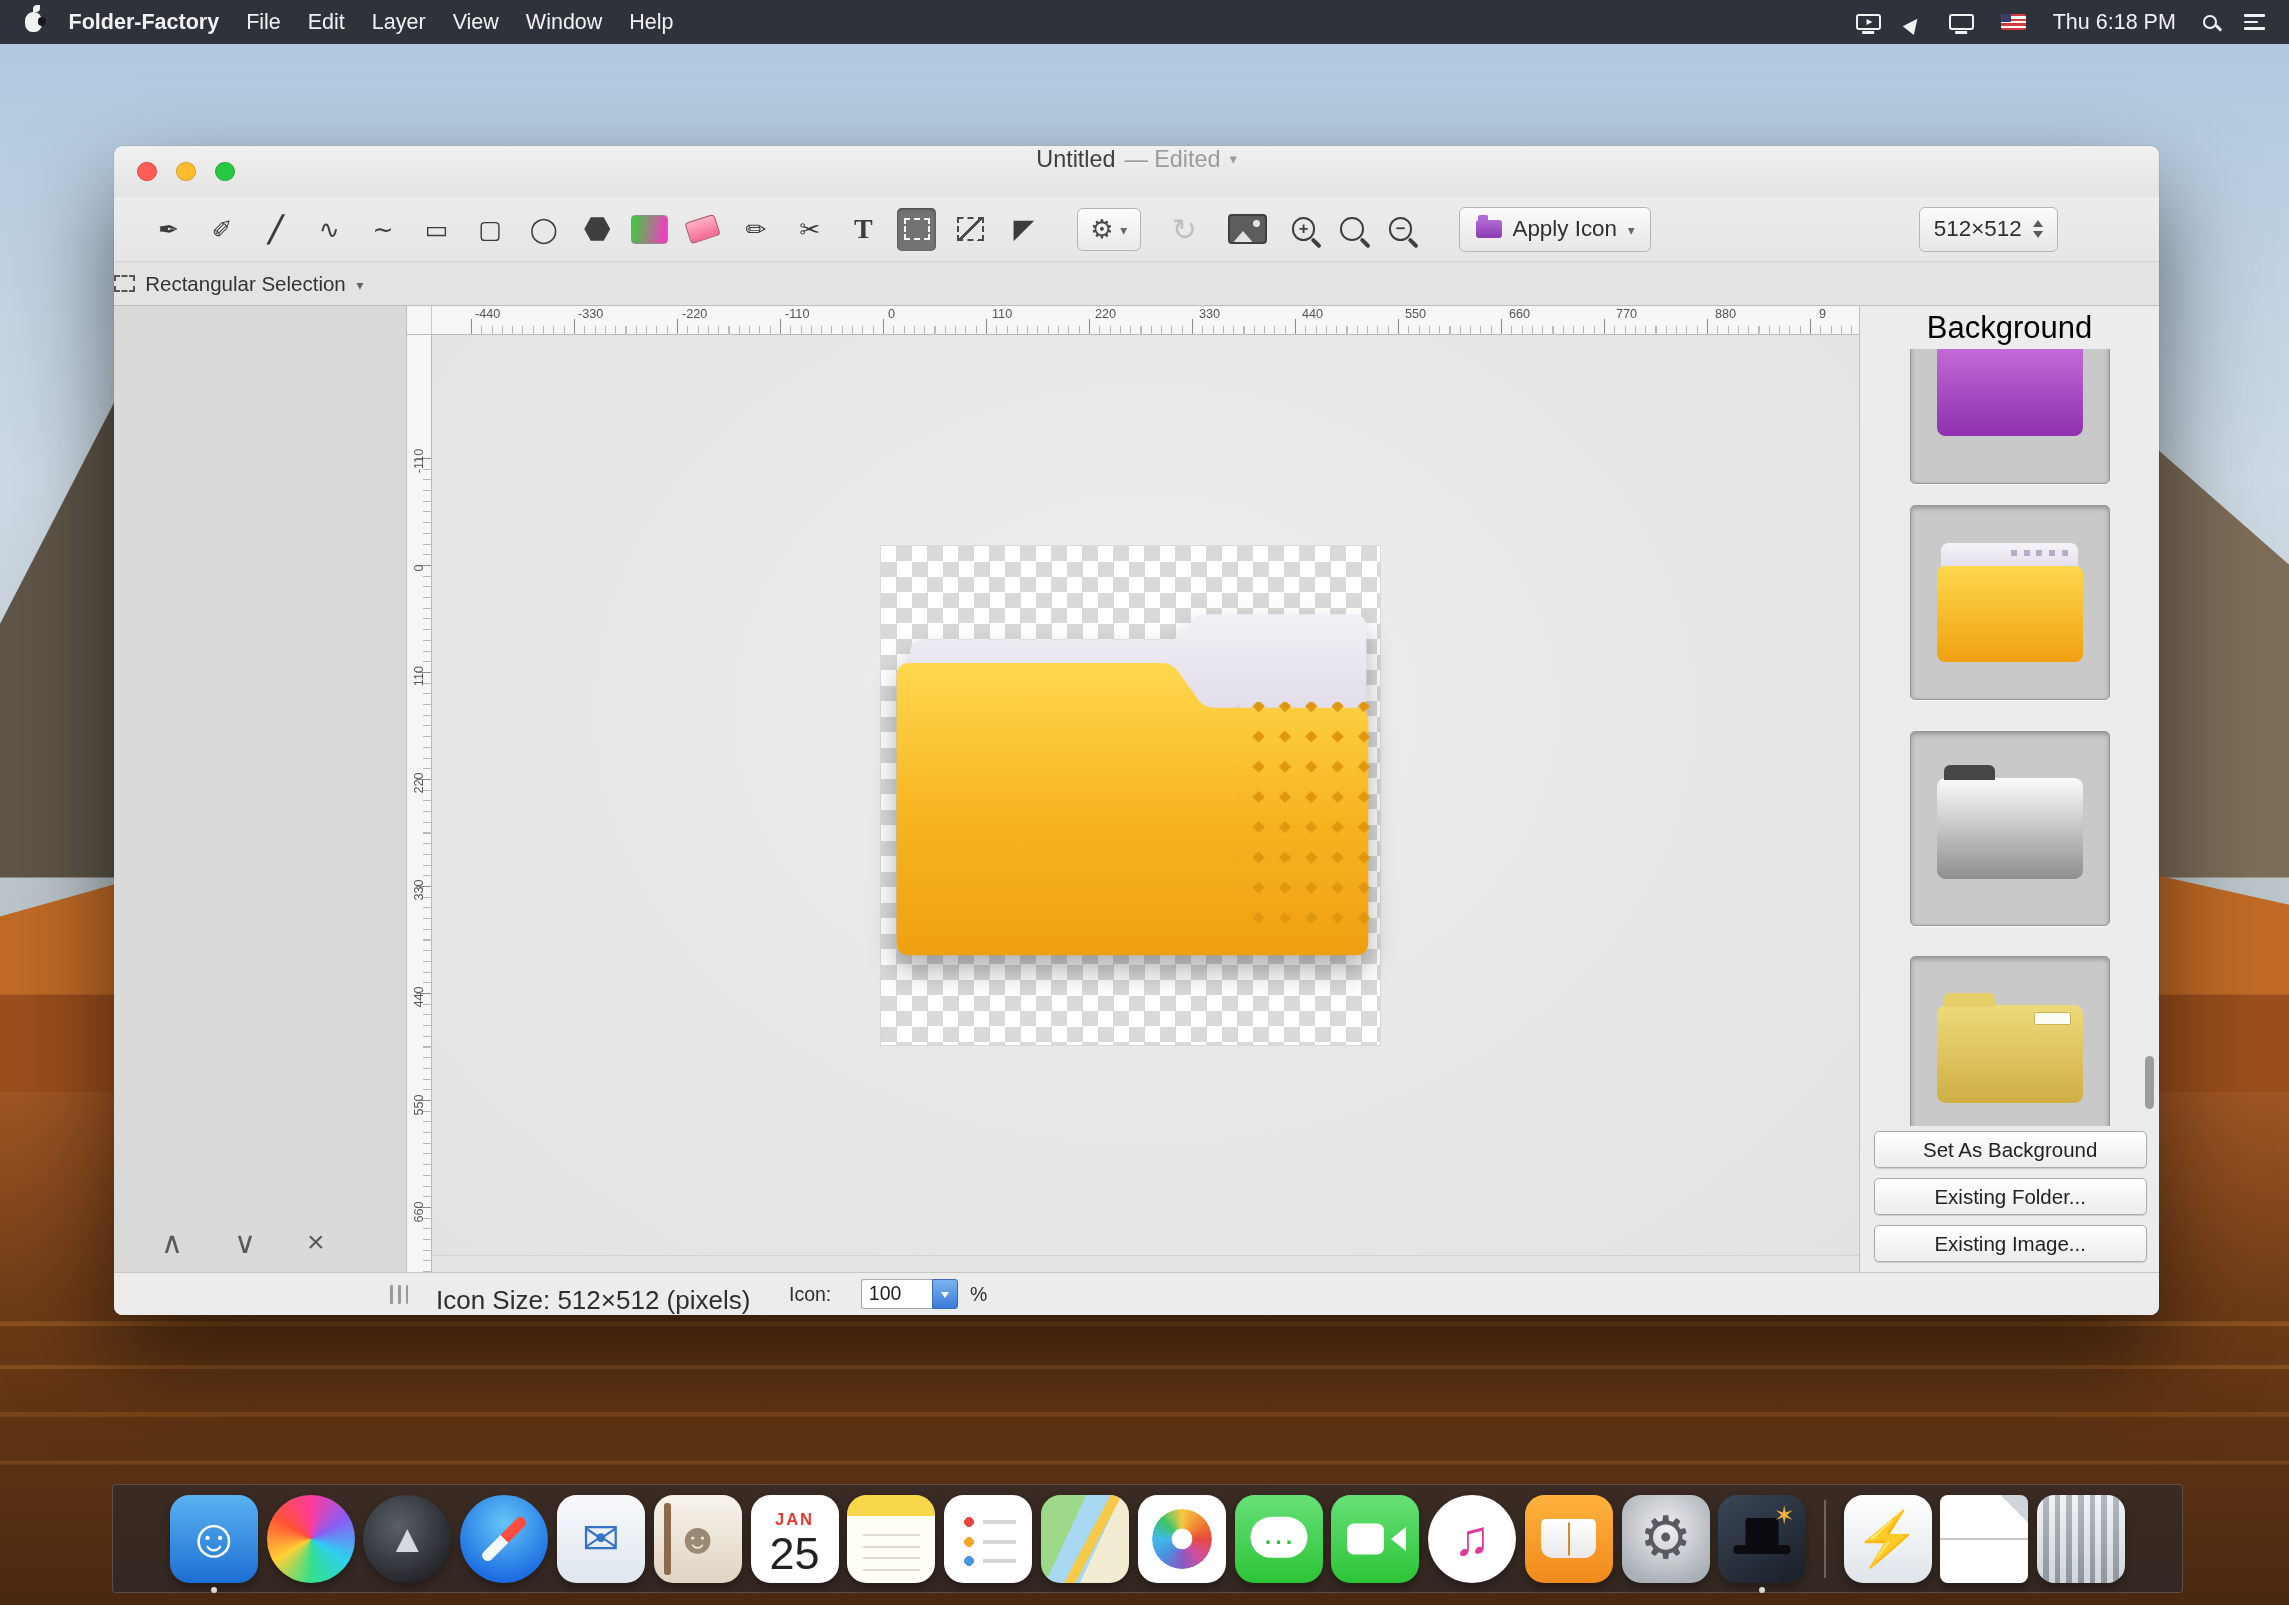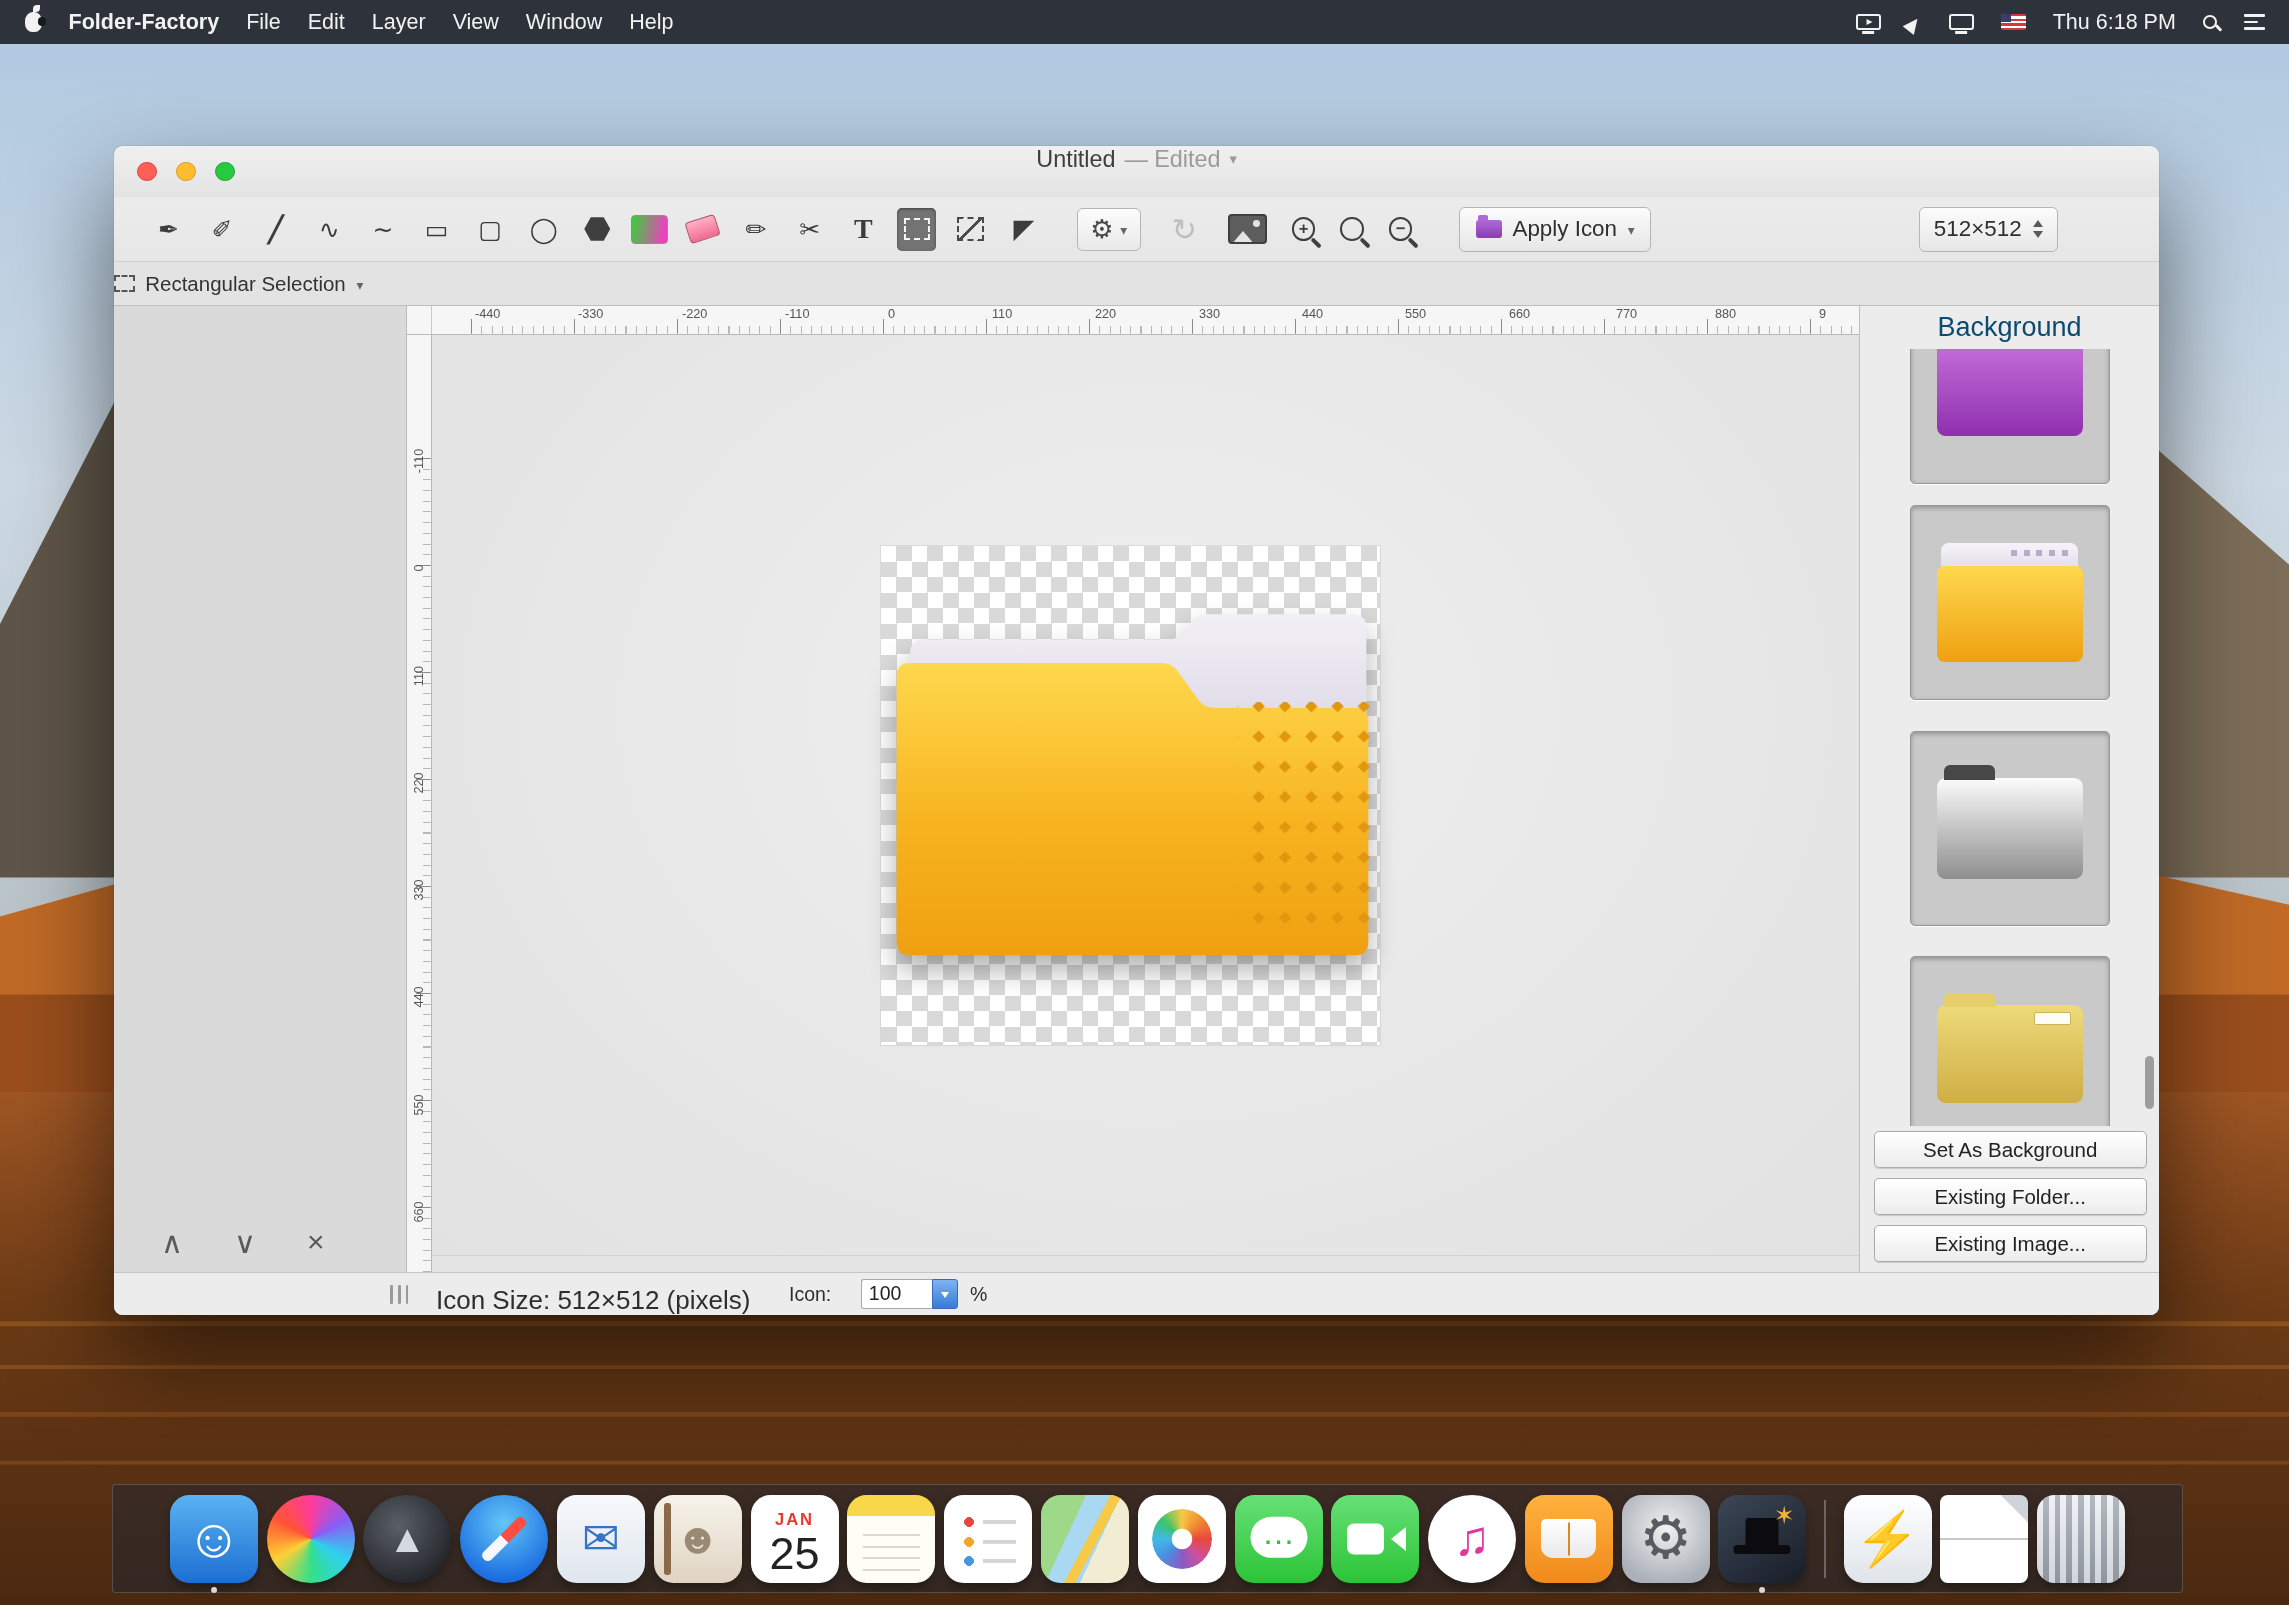--- a/index.html
+++ b/index.html
@@ -116,21 +116,21 @@
   .canvas{flex:1;position:relative;overflow:hidden;
     background:radial-gradient(ellipse at 50% 40%,#f0f0f0 0%,#e7e7e7 55%,#e2e2e2 100%)}
   .canvas::after{content:"";position:absolute;left:0;right:0;bottom:0;height:15.6px;background:#e4e4e4;border-top:1px solid #d2d2d2}
   .artboard{position:absolute;left:449px;top:211px;width:499px;height:499px;
     background:conic-gradient(#d9d9d9 25%,#ffffff 0 50%,#d9d9d9 0 75%,#ffffff 0) 0 0/31px 31px;
     box-shadow:0 0 0 1px rgba(0,0,0,.07)}
   .artboard svg{position:absolute;inset:0;width:100%;height:100%;filter:drop-shadow(0 15.6px 13.7px rgba(0,0,0,.30))}
 
   
   .right-panel{width:300px;background:#ececec;border-left:1px solid #c0c0c0;position:relative}
-  .panel-header{height:43px;display:flex;align-items:center;justify-content:center;font-size:27px;color:#0c4a6e}
+  .panel-header{height:43px;display:flex;align-items:center;justify-content:center;font-size:31px;color:#000000}
   .thumb-list{position:absolute;left:0;right:0;top:43px;bottom:146px;overflow:hidden}
   .thumb{position:absolute;left:50%;transform:translateX(-50%);width:200px;height:195px;background:#c9c9c9;
     border:1px solid #979797;border-radius:4.9px;display:flex;align-items:center;justify-content:center;
     box-shadow:inset 0 2px 4.9px rgba(0,0,0,.28),0 1px 0 rgba(255,255,255,.8)}
   .thumb.t1{top:-60px}.thumb.t2{top:156px}.thumb.t3{top:382px}.thumb.t4{top:607px}
   .mf{position:relative;width:146px;border-radius:8.8px}
   .mf-purple{height:99px;background:linear-gradient(180deg,#c873dc,#8f2fae)}
   .mf-purple::before{content:"";position:absolute;top:-11.7px;left:7.8px;width:57px;height:13.7px;background:#c873dc;border-radius:5.9px 5.9px 0 0}
   .mf-stack{position:relative;width:146px;height:119px}
   .mf-stack .back{position:absolute;top:0;left:4.9px;right:4.9px;height:49px;border-radius:7.8px;

